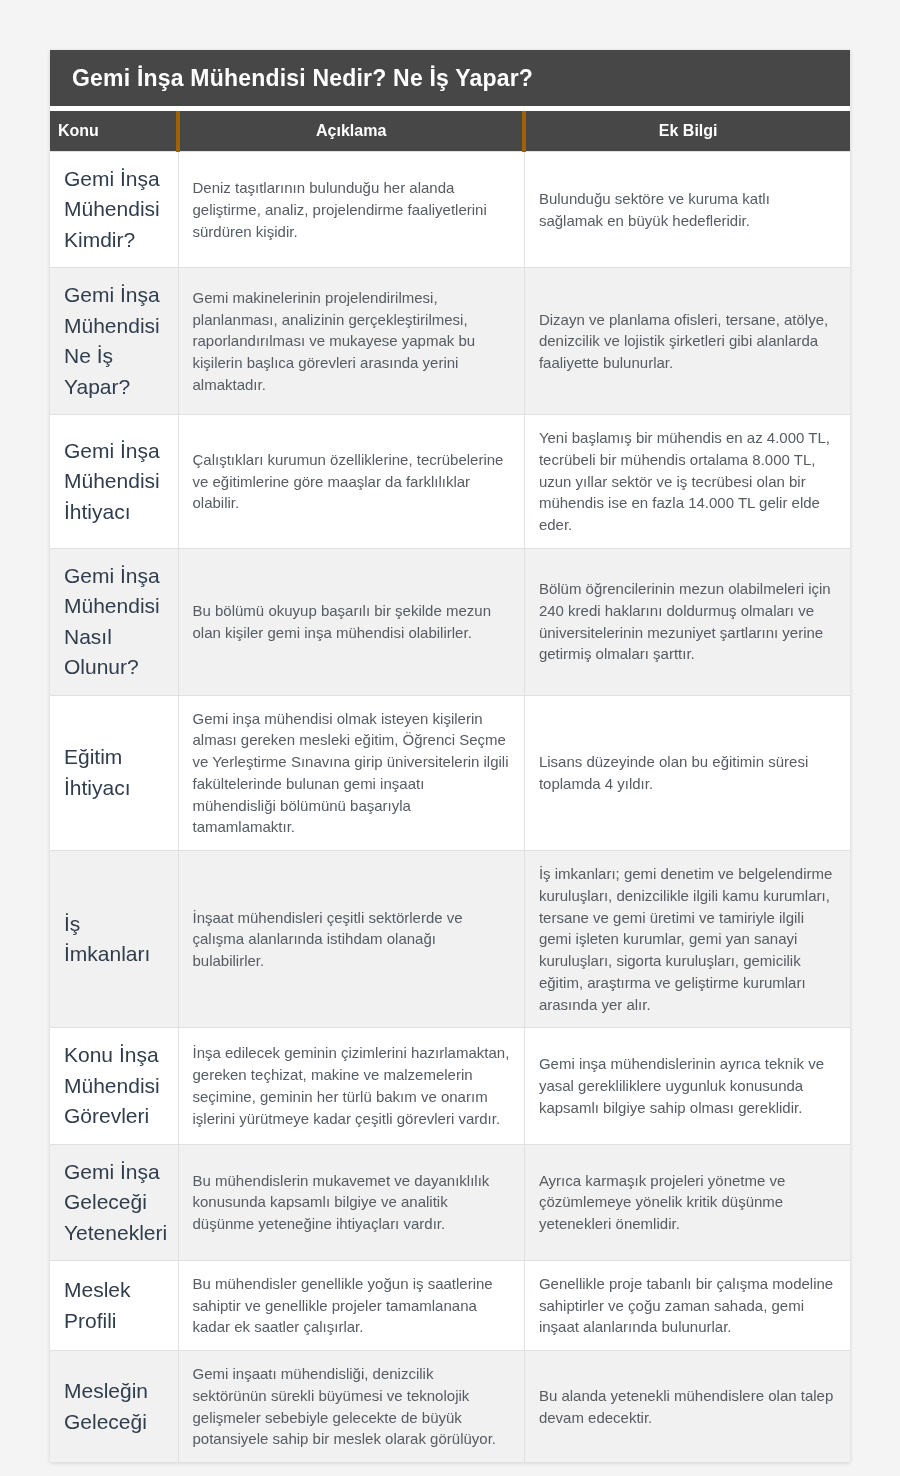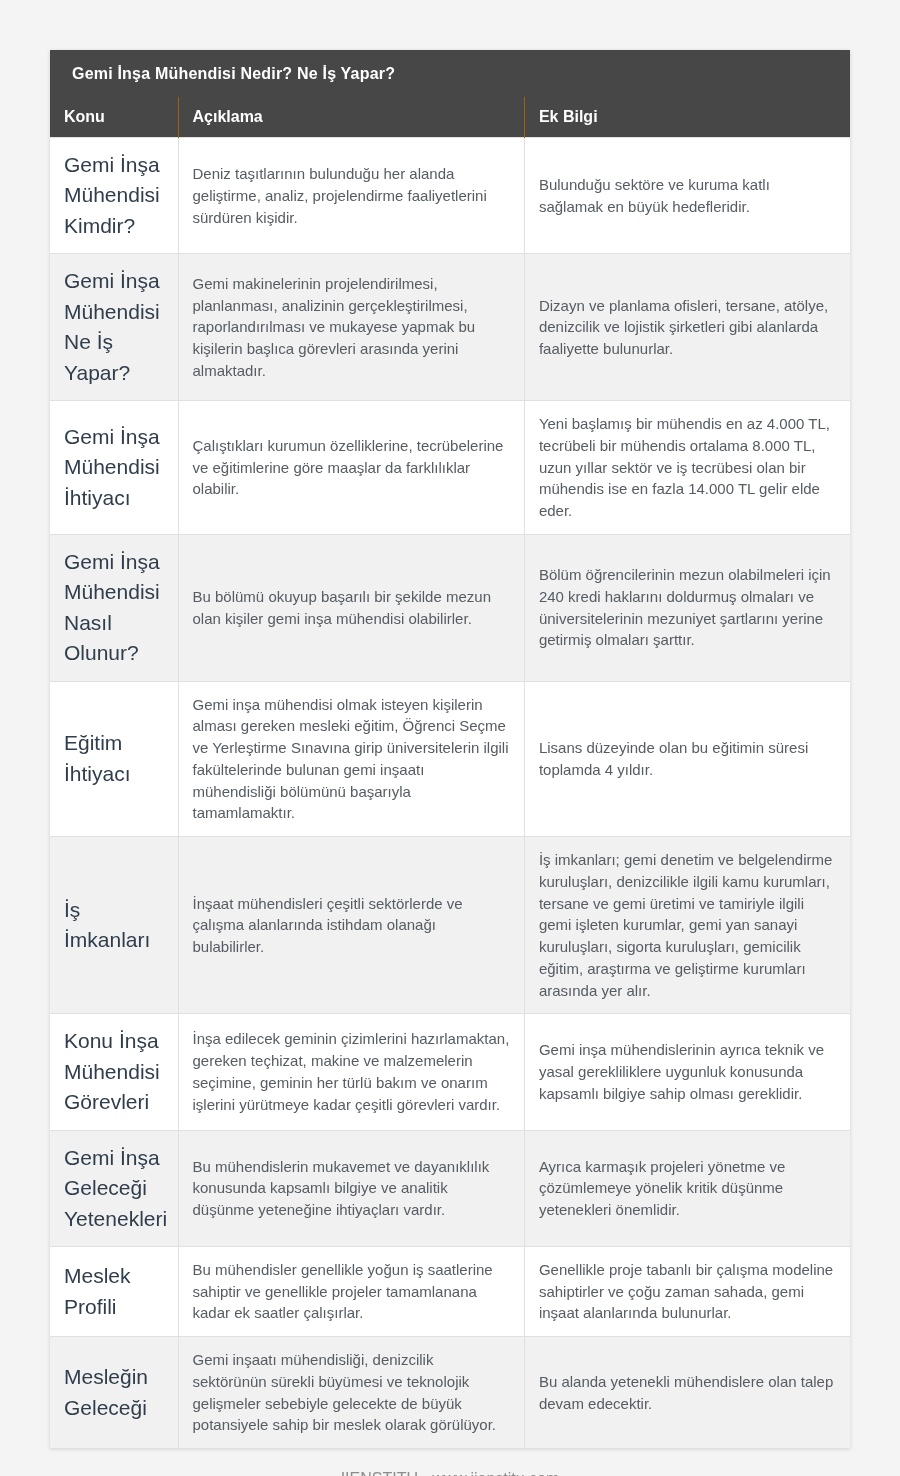--- a/index.html
+++ b/index.html
@@ -24,43 +24,45 @@
   }
   .card{
     width:800px;
     margin:50px auto 0 auto;
     background:var(--card-bg);
     box-shadow:0 1px 4px rgba(0,0,0,0.15);
   }
   .title-bar{
     background:var(--header-bg);
     color:var(--header-text);
-    font-size:16px;
+    font-size:23px;
     font-weight:bold;
     padding:15px 22px 14px 22px;
+    margin-bottom:5px;
     letter-spacing:0.2px;
   }
   table{
     width:100%;
     border-collapse:collapse;
     table-layout:fixed;
   }
   col.c-konu{width:16%;}
   col.c-aciklama{width:43.3%;}
   col.c-ekbilgi{width:40.7%;}
   thead th{
     background:var(--header-bg);
     color:var(--header-text);
     font-size:16px;
     font-weight:bold;
     text-align:left;
-    padding:11px 14px;
+    padding:11px 8px;
   }
   thead th + th{
-    border-left:1px solid #a16207;
+    border-left:4px solid #a16207;
+    text-align:center;
   }
   tbody td{
     border:1px solid var(--border);
     padding:12px 14px;
     vertical-align:middle;
     font-size:15px;
     line-height:1.45;
     color:var(--body-text);
   }
   tbody tr{background:var(--row-bg);}

